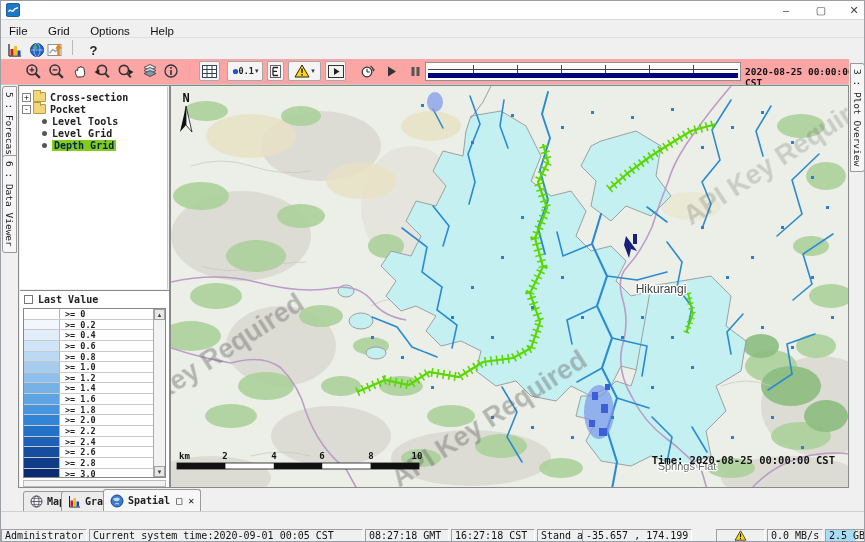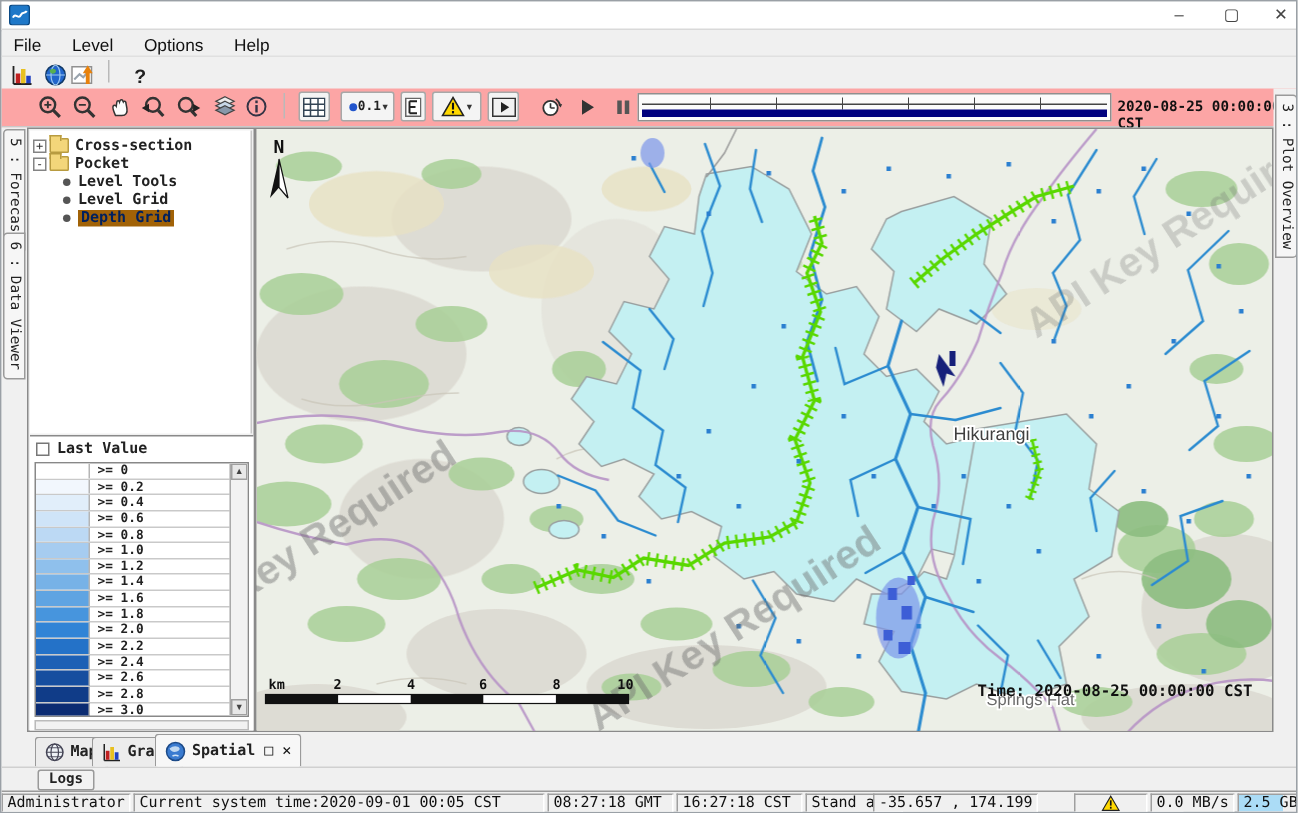--- a/index.html
+++ b/index.html
@@ -44,21 +44,21 @@
   .vtab.l { left:1px; border-radius:3px 0 0 3px; }
   .vtab.r { left:1px; border-radius:0 3px 3px 0; }
 
   .left-panel { position:absolute; left:17px; top:84px; width:152px; height:403px; background:#f0f0f0; border:1px solid #8a8a8a; }
   .tree-panel { position:absolute; left:1px; top:1px; width:148px; height:202px; background:#fff; border-right:1px solid #c8c8c8; overflow:hidden; }
   .trow { position:absolute; left:2px; height:12px; display:flex; align-items:center; font:bold 10px "DejaVu Sans Mono",monospace; color:#222; white-space:nowrap; }
   .expbox { width:9px; height:9px; border:1px solid #848484; background:#fff; font:8px/7px "DejaVu Sans Mono",monospace; text-align:center; color:#333; margin-right:2px; flex:none; }
   .folder { width:13px; height:10px; background:#f3d67a; border:1px solid #b89b40; border-radius:1px; position:relative; margin-right:4px; flex:none; }
   .folder:before { content:""; position:absolute; left:-1px; top:-3px; width:6px; height:3px; background:#f3d67a; border:1px solid #b89b40; border-bottom:none; }
   .bullet { width:5px; height:5px; border-radius:50%; background:#555; margin:0 5px 0 20px; flex:none; }
-  .tlabel.sel { background:#a16207; color:#00205e; padding:0 2px; }
+  .tlabel.sel { background:#84cc16; color:#00205e; padding:0 2px; }
 
   .legend-panel { position:absolute; left:1px; top:204px; width:149px; height:197px; background:#fff; border-top:1px solid #8a8a8a; }
   .legend-head { position:absolute; left:4px; top:3px; display:flex; align-items:center; }
   .cbx { width:9px; height:9px; border:1px solid #777; background:#fff; margin-right:5px; }
   .legend-title { font:bold 10px "DejaVu Sans Mono",monospace; color:#222; }
   .legend-list { position:absolute; left:3px; top:17px; width:143px; height:170px; border:1px solid #888; overflow:hidden; background:#fff; }
   .lrow { display:flex; height:10.65px; border-bottom:1px solid #c9c9c9; }
   .lswatch { width:36px; border-right:1px solid #b5b5b5; flex:none; }
   .llabel { font:bold 8.5px "DejaVu Sans Mono",monospace; color:#222; padding-left:5px; line-height:10px; }
   .vscroll { position:absolute; right:0; top:0; width:12px; height:100%; border-left:1px solid #aaa; background:#f2f2f2; }
@@ -96,21 +96,21 @@
       <rect x="0.5" y="0.5" width="15" height="15" rx="2" fill="#1e78c8" stroke="#0a4a86"></rect>
       <path d="M3,10 C5,5.5 7,12 9,8 C10.5,5 12,7.5 13.5,5" stroke="#fff" stroke-width="1.6" fill="none"></path>
     </svg>
     <div class="wctl min">–</div>
     <div class="wctl max">▢</div>
     <div class="wctl close">✕</div>
   </div>
 
   <div class="menubar">
     <span class="menu-item">File</span>
-    <span class="menu-item">Level</span>
+    <span class="menu-item">Grid</span>
     <span class="menu-item">Options</span>
     <span class="menu-item">Help</span>
   </div>
 
   <div class="toolbar1">
     <div class="tbtn" style="left:3px">
       <svg width="16" height="16" viewBox="0 0 16 16">
         <line x1="2" y1="14" x2="14" y2="14" stroke="#222" stroke-width="1.2"></line>
         <line x1="2" y1="14" x2="2" y2="2" stroke="#222" stroke-width="1.2"></line>
         <rect x="3.5" y="7" width="3" height="6.5" fill="#c02020"></rect>
@@ -649,23 +649,20 @@
             <path d="M3,5 q3,-2.5 6,-1 q2,1.5 -1,3 q-3.5,1 -5,-2z" fill="#cfe2f4" opacity="0.9"></path>
             <path d="M5,10 q2,-1 4,0" stroke="#cfe2f4" fill="none"></path>
           </svg>
       </span>
       <span>Spatial</span>
       <span class="mini">□</span>
       <span class="mini" style="font-weight:bold">✕</span>
     </div>
   </div>
 
-  <div class="logs-row">
-    <div class="logs-btn">Logs</div>
-  </div>
 
   <div class="statusbar">
     <div class="seg" style="left:0; width:86px">Administrator</div>
     <div class="seg" style="left:88px; width:274px">Current system time:2020-09-01 00:05 CST</div>
     <div class="seg" style="left:364px; width:84px">08:27:18 GMT</div>
     <div class="seg" style="left:450px; width:84px">16:27:18 CST</div>
     <div class="seg" style="left:536px; width:65px">Stand alone</div>
     <div class="seg" style="left:581px; width:110px">-35.657 , 174.199</div>
     <div class="seg warnseg" style="left:715px; width:49px">
       <svg width="13" height="11" viewBox="0 0 16 14">

